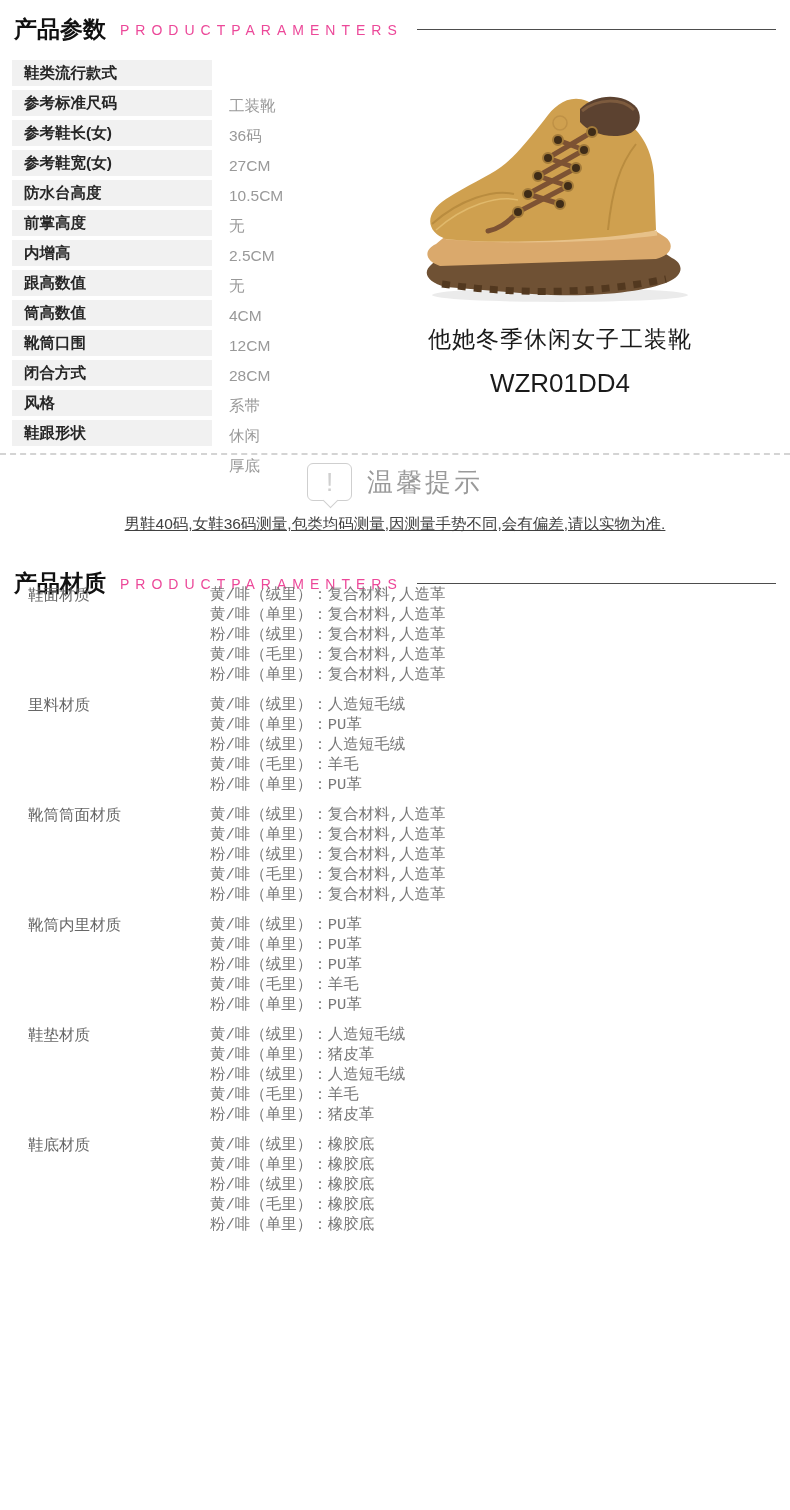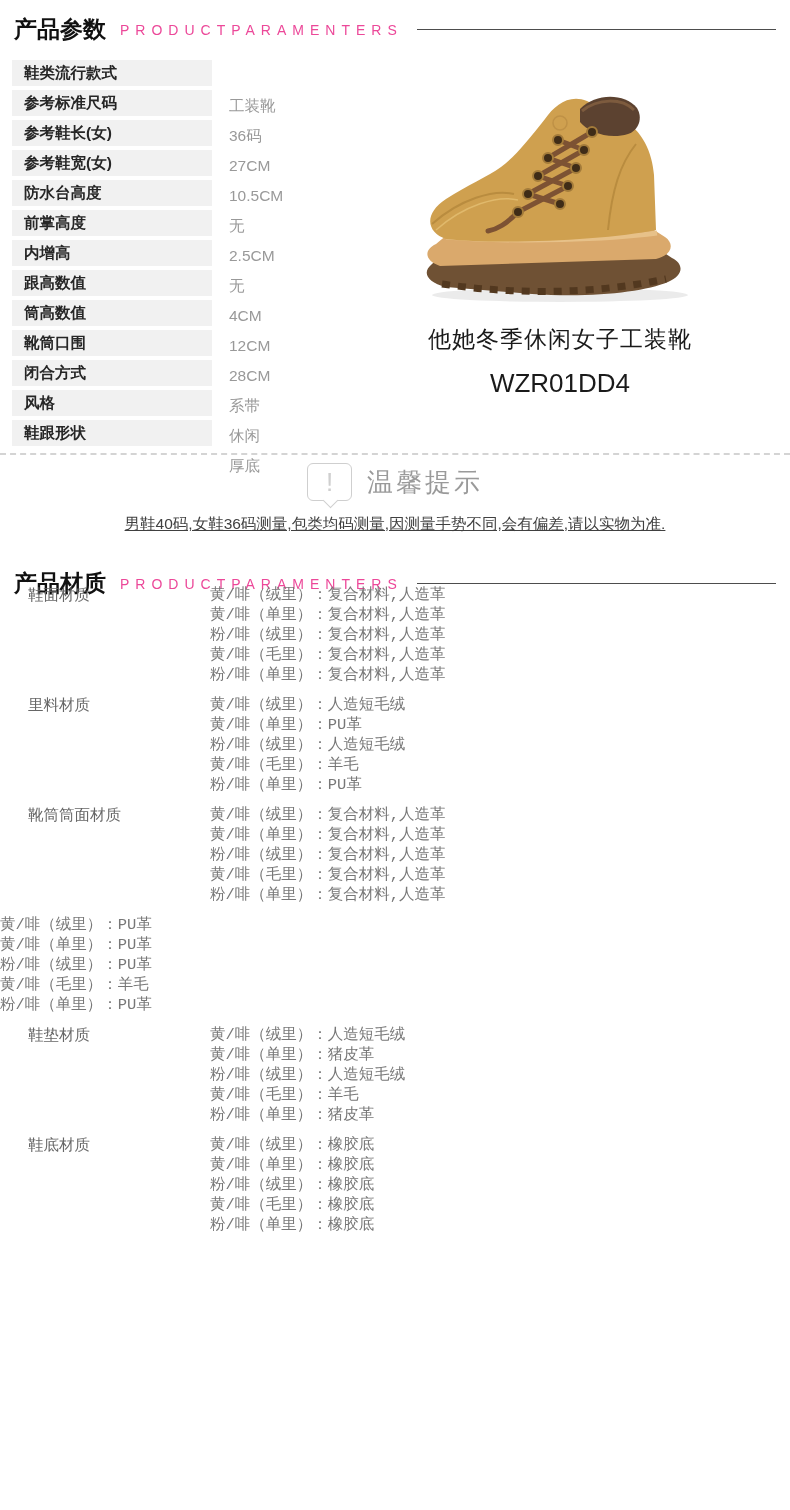--- a/index.html
+++ b/index.html
@@ -217,20 +217,21 @@
       <div class="mat-label">靴筒筒面材质</div>
       <div class="mat-lines">
         <div class="mat-line">黄/啡（绒里）：复合材料,人造革</div>
         <div class="mat-line">黄/啡（单里）：复合材料,人造革</div>
         <div class="mat-line">粉/啡（绒里）：复合材料,人造革</div>
         <div class="mat-line">黄/啡（毛里）：复合材料,人造革</div>
         <div class="mat-line">粉/啡（单里）：复合材料,人造革</div>
       </div>
     </div>
     <div class="mat-sec">
+      <div class="mat-label">靴筒内里材质</div>
       <div class="mat-lines">
         <div class="mat-line">黄/啡（绒里）：PU革</div>
         <div class="mat-line">黄/啡（单里）：PU革</div>
         <div class="mat-line">粉/啡（绒里）：PU革</div>
         <div class="mat-line">黄/啡（毛里）：羊毛</div>
         <div class="mat-line">粉/啡（单里）：PU革</div>
       </div>
     </div>
     <div class="mat-sec">
       <div class="mat-label">鞋垫材质</div>

